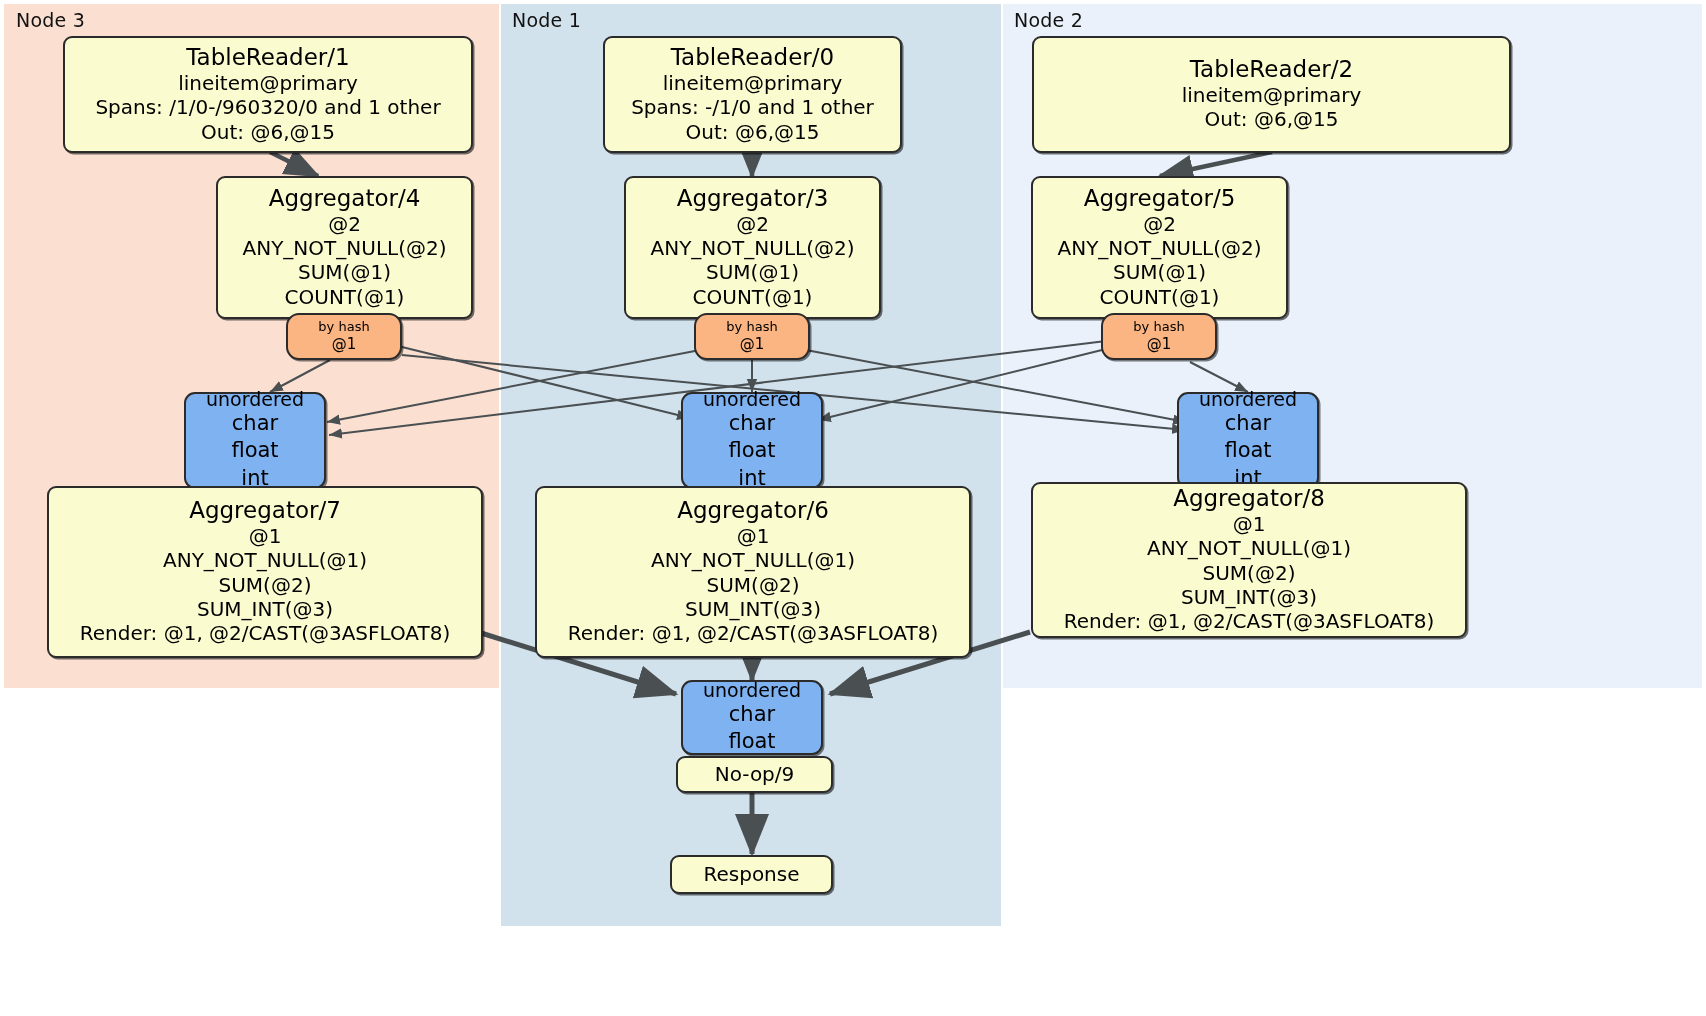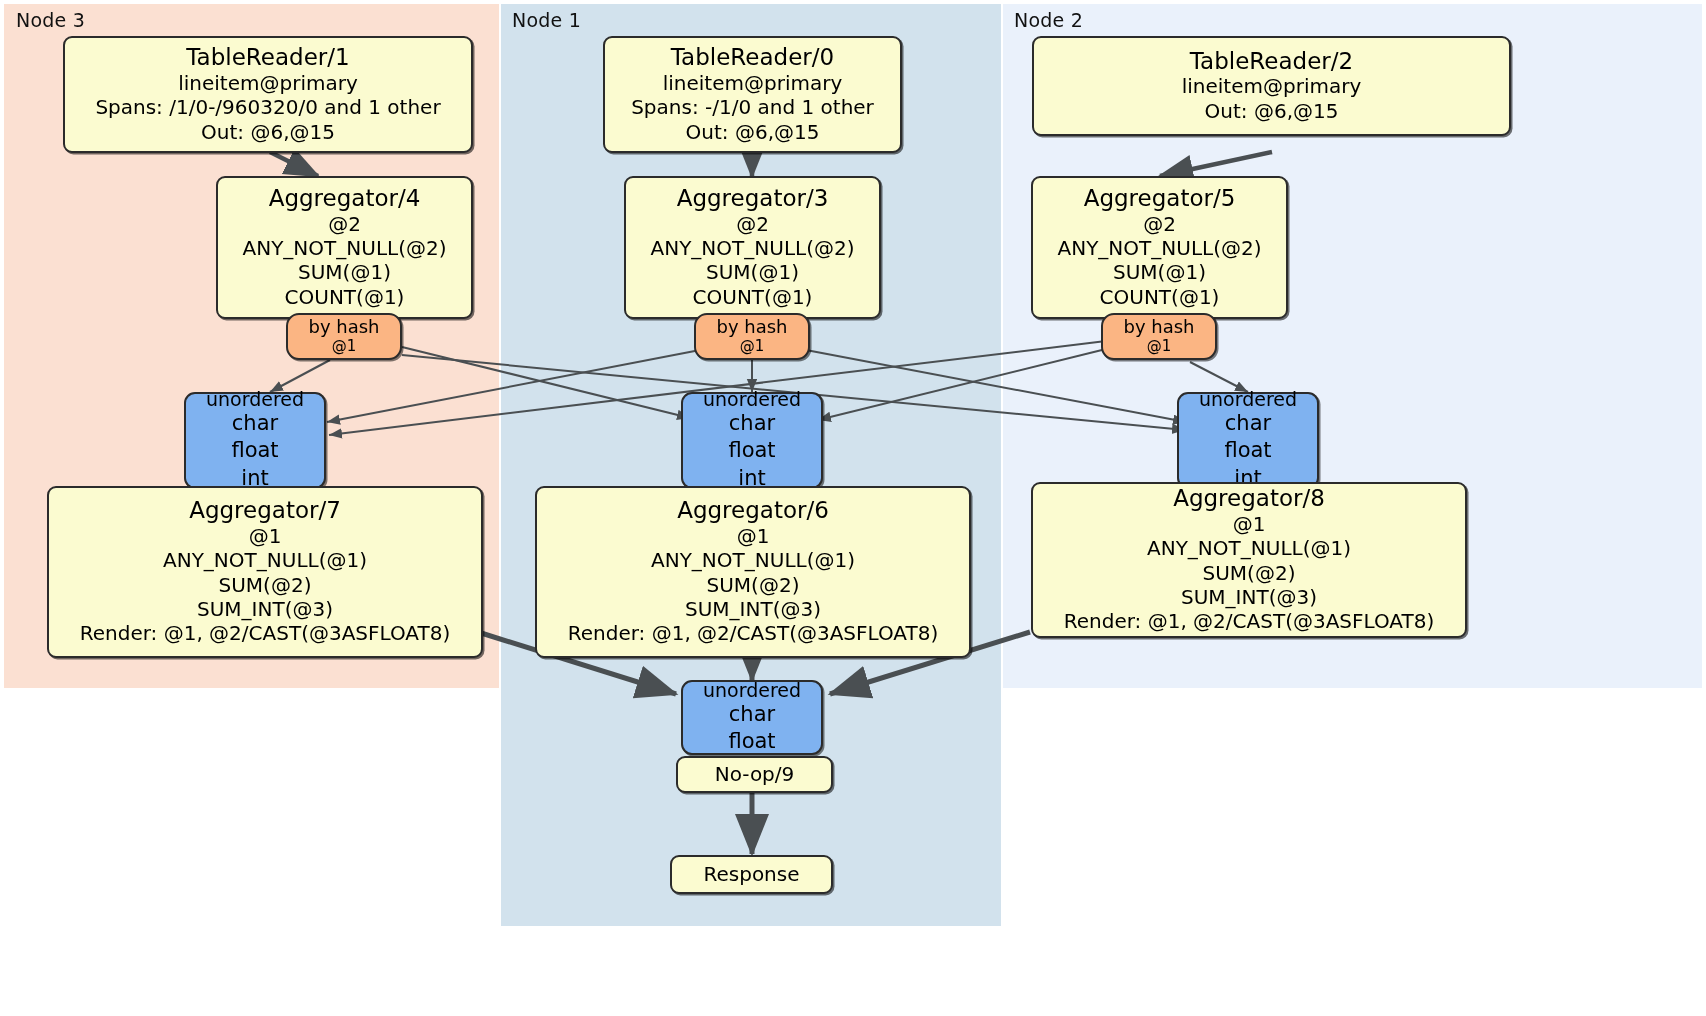--- a/index.html
+++ b/index.html
@@ -17,21 +17,21 @@
   .proc{background:#fbfbd0;border:2px solid #2b2b2b;border-radius:9px;
         box-shadow:1.5px 1.5px 0 rgba(0,0,0,.55);}
   .router{background:#fbb583;border:2px solid #2b2b2b;border-radius:13px;
           box-shadow:1.5px 1.5px 0 rgba(0,0,0,.5);}
   .sync{background:#7fb2f0;border:2px solid #2b2b2b;border-radius:11px;
         box-shadow:1.5px 1.5px 0 rgba(0,0,0,.5);}
 
   .ttl{font-weight:normal;font-size:23px;line-height:1.12;color:#000000;}
   .ttl.sm{font-size:20px;}
   .sub{font-size:20px;line-height:1.22;color:#000;white-space:nowrap;}
-  .router .ttl{font-size:18px;}
+  .router .ttl{font-size:13px;}
   .router .sub{font-size:15px;}
   .sync .ttl{font-size:19px;}
   .sync .sub{font-size:21px;line-height:1.3;}
 </style>
 </head>
 <body>
 
 <div id="stage">
 
   <div class="node-panel" style="left:4px;top:4px;width:495px;height:684px;background:#fbe0d2;"></div>
@@ -85,21 +85,21 @@
     <div class="sub">Out: @6,@15</div>
   </div>
 
   <div class="box proc" style="left:603px;top:36px;width:299px;height:117px;">
     <div class="ttl">TableReader/0</div>
     <div class="sub">lineitem@primary</div>
     <div class="sub">Spans: -/1/0 and 1 other</div>
     <div class="sub">Out: @6,@15</div>
   </div>
 
-  <div class="box proc" style="left:1032px;top:36px;width:479px;height:100px;">
+  <div class="box proc" style="left:1032px;top:36px;width:479px;height:117px;">
     <div class="ttl">TableReader/2</div>
     <div class="sub">lineitem@primary</div>
     <div class="sub">Out: @6,@15</div>
   </div>
 
   <div class="box proc" style="left:216px;top:176px;width:257px;height:143px;">
     <div class="ttl">Aggregator/4</div>
     <div class="sub">@2</div>
     <div class="sub">ANY_NOT_NULL(@2)</div>
     <div class="sub">SUM(@1)</div>

